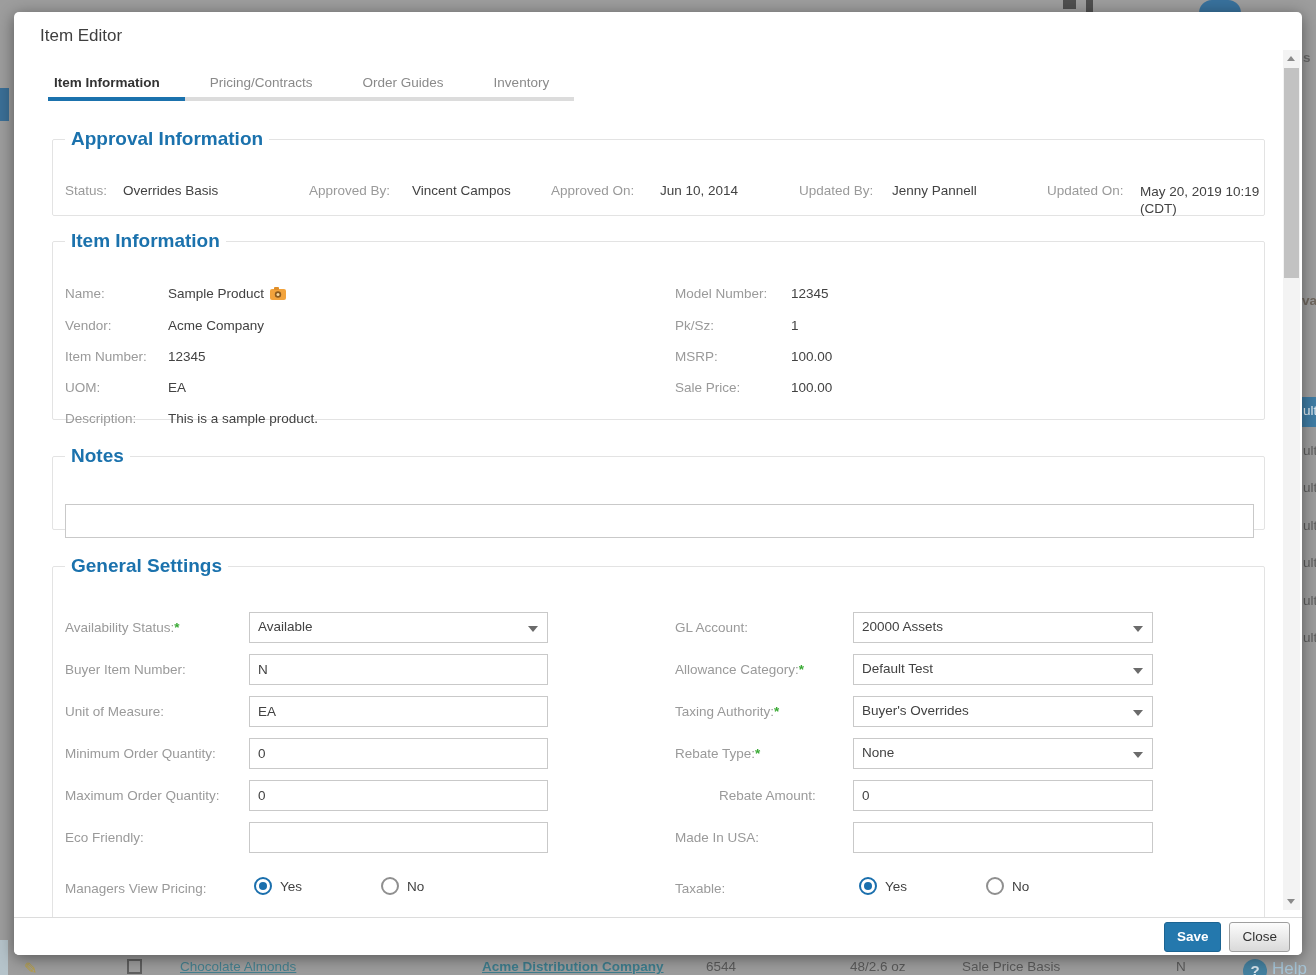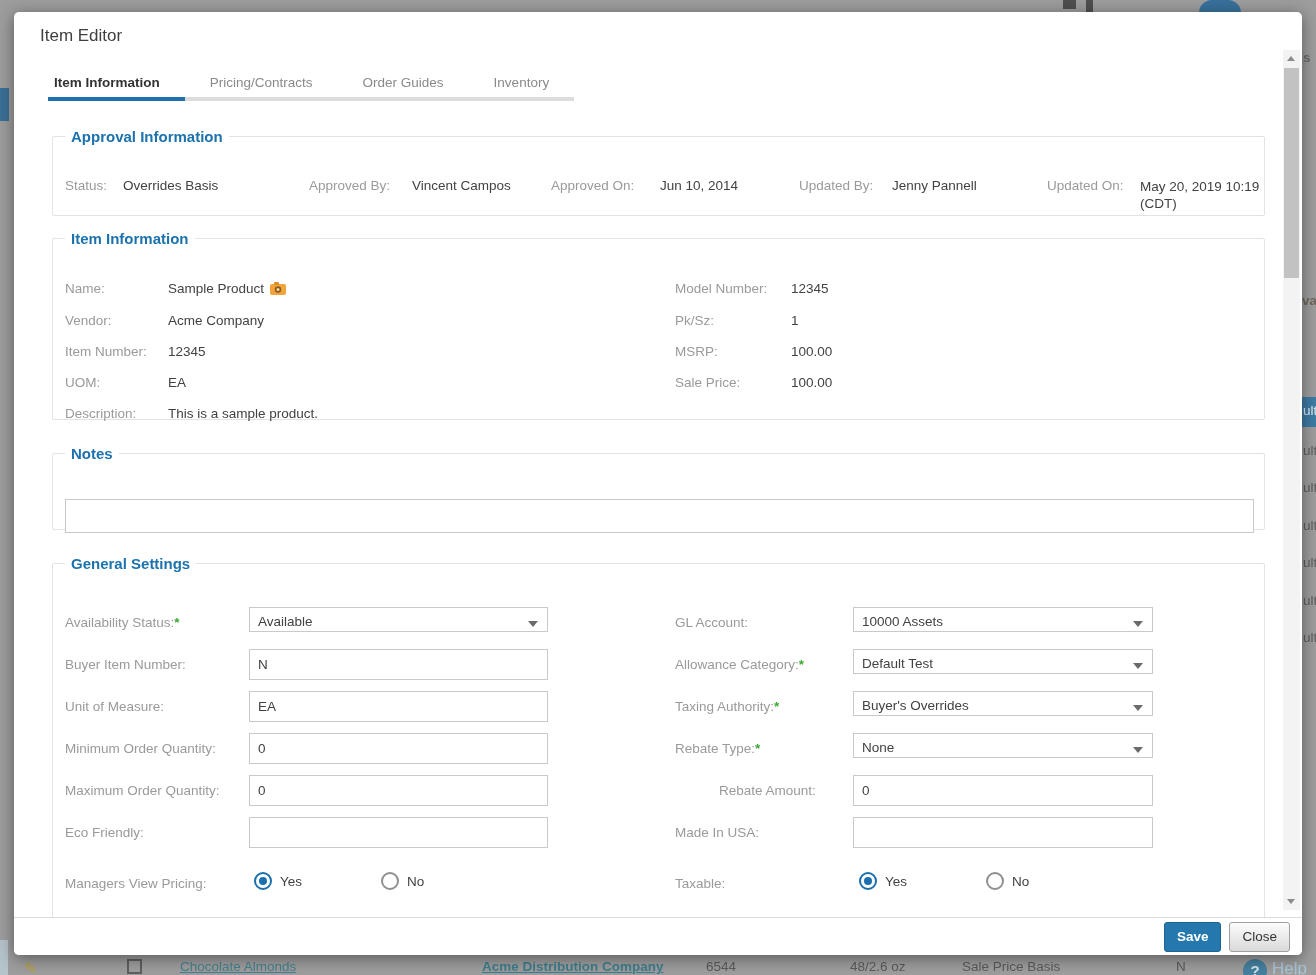--- a/index.html
+++ b/index.html
@@ -47,39 +47,39 @@
   .modal-title { position:absolute; left:26px; top:14px; font-size:17px; color:#3f3f3f; }
 
   .tabs { position:absolute; left:34px; top:54px; display:flex; border-bottom:4px solid #dcdcdc; }
   .tab { padding:9px 25px 7px; font-size:13.5px; color:#8a8a8a; margin-bottom:-4px; cursor:pointer; white-space:nowrap; }
   .tab:first-child { padding-left:6px; }
   .tab.active { color:#333; font-weight:bold; border-bottom:4px solid #1b72ad; }
 
   .body-clip { position:absolute; left:0; top:0; width:1270px; height:905px; overflow:hidden; }
 
   fieldset { position:absolute; left:38px; width:1213px; border:1px solid #e3e3e3; border-radius:2px; margin:0; padding:0; }
-  legend { margin-left:12px; padding:0 6px; color:#1b72ad; font-weight:bold; font-size:15px; }
+  legend { margin-left:12px; padding:0 6px; color:#1b72ad; font-weight:bold; font-size:19px; }
   .fs-approval { top:116px; height:88px; }
   .fs-item     { top:218px; height:190px; }
   .fs-notes    { top:433px; height:85px; }
   .fs-general  { top:543px; height:380px; }
 
   .abs { position:absolute; white-space:nowrap; }
   .lbl { color:#9a9a9a; }
   .val { color:#424242; }
   .wrapv { white-space:normal; width:150px; line-height:17px; }
 
   .cam-icon { display:inline-block; vertical-align:-2px; margin-left:6px; }
 
   .txt {
     position:absolute; height:31px; border:1px solid #c9c9c9; background:#fff;
     padding:0 8px; font-size:13.5px; color:#424242; font-family:"Liberation Sans",sans-serif;
   }
   .sel {
-    position:absolute; height:25px; border:1px solid #c9c9c9; background:#fff;
+    position:absolute; height:31px; border:1px solid #c9c9c9; background:#fff;
     padding:6px 24px 0 8px; color:#424242; cursor:pointer;
   }
   .sel::after {
     content:""; position:absolute; right:9px; top:13px;
     border-left:5px solid transparent; border-right:5px solid transparent; border-top:6px solid #6b6b6b;
   }
   .c-left  { left:196px; width:299px; }
   .c-right { left:800px; width:300px; }
   .l-left  { left:12px; }
   .l-right { left:622px; }
@@ -223,21 +223,21 @@
       <span class="abs lbl l-left" style="top:253px;">Eco Friendly:</span>
       <input class="txt c-left" style="top: 245px;" value="">
 
       <span class="abs lbl l-left" style="top:304px;text-align:right;">Managers View Pricing:</span>
       <span class="radio on" style="left:201px; top:300px;"></span>
       <span class="radio-lab" style="left:227px; top:302px;">Yes</span>
       <span class="radio" style="left:328px; top:300px;"></span>
       <span class="radio-lab" style="left:354px; top:302px;">No</span>
 
       <span class="abs lbl l-right" style="top:43px;">GL Account:</span>
-      <div class="sel c-right" style="top:35px;"><span>10000 Assets</span></div>
+      <div class="sel c-right" style="top:35px;"><span>20000 Assets</span></div>
 
       <span class="abs lbl l-right" style="top:85px;"><span>Allowance Category:</span><span class="req">*</span></span>
       <div class="sel c-right" style="top:77px;"><span>Default Test</span></div>
 
       <span class="abs lbl l-right" style="top:127px;"><span>Taxing Authority:</span><span class="req">*</span></span>
       <div class="sel c-right" style="top:119px;"><span>Buyer's Overrides</span></div>
 
       <span class="abs lbl l-right" style="top:169px;"><span>Rebate Type:</span><span class="req">*</span></span>
       <div class="sel c-right" style="top:161px;"><span>None</span></div>
 

